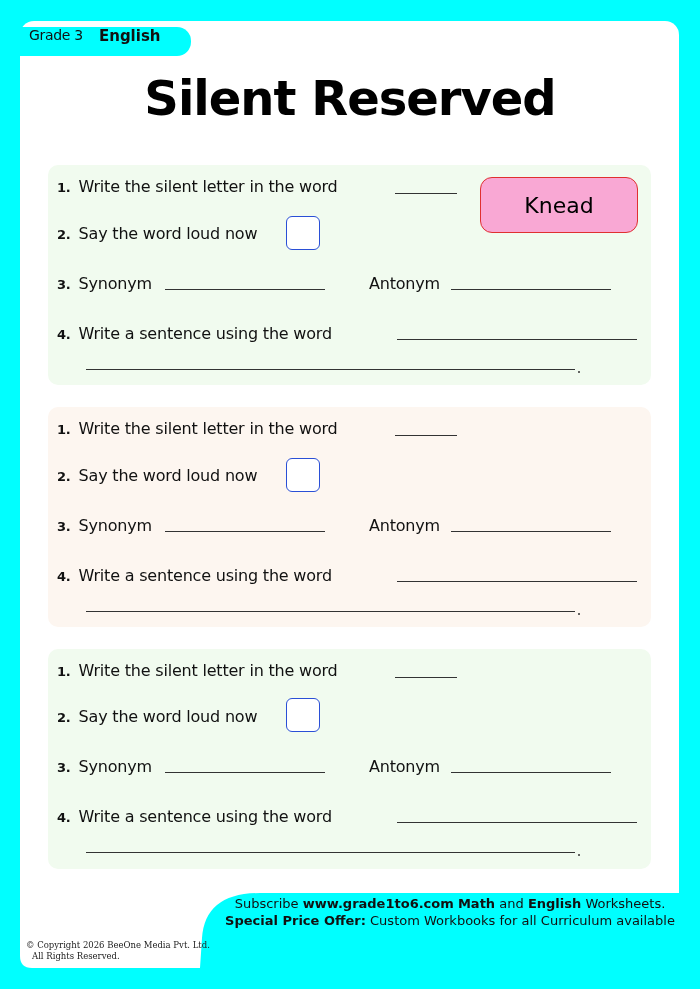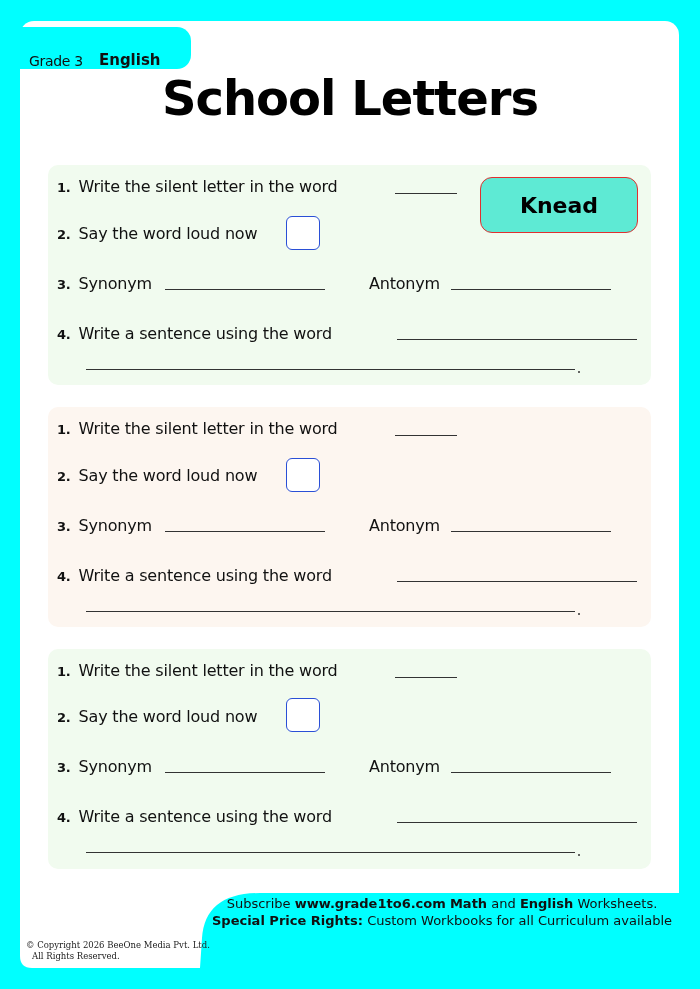--- a/index.html
+++ b/index.html
@@ -5,23 +5,23 @@
   html, body { margin: 0; padding: 0; }
   body {
     width: 700px; height: 989px; background: #00ffff; position: relative; overflow: hidden;
     font-family: "DejaVu Sans", sans-serif;
   }
   .page {
     position: absolute; left: 20px; top: 21px; width: 659px; height: 872px;
     background: #ffffff; border-radius: 14px 14px 0 0;
   }
   .grade-tab {
-    position: absolute; left: 20px; top: 27px; width: 171px; height: 42px;
+    position: absolute; left: 20px; top: 27px; width: 171px; height: 29px;
     background: #00ffff; border-radius: 0 14px 14px 0;
-    display: flex; align-items: flex-end;
+    display: flex; align-items: flex-start;
   }
   .grade-tab .grade { font-size: 14px; color: #111; margin-left: 9px; letter-spacing: -0.3px; }
   .grade-tab .subject { font-size: 15px; color: #111; font-weight: bold; margin-left: 16px; }
   .title {
     position: absolute; left: 0; width: 700px; top: 70px; text-align: center;
     font-family: "DejaVu Sans", sans-serif; font-weight: bold; font-size: 48px; letter-spacing: -1px;
     color: #000;
   }
   .panel {
     position: absolute; left: 48px; width: 603px; height: 220px; border-radius: 10px;
@@ -33,46 +33,46 @@
     white-space: nowrap; letter-spacing: -0.2px;
   }
   .q .num { font-size: 13px; font-weight: bold; margin-right: 8px; }
   .line { position: absolute; height: 0; border-top: 1.5px solid #333; }
   .checkbox {
     position: absolute; width: 34px; height: 34px; border: 1.5px solid #2a4fd6;
     border-radius: 6px; background: #fff; box-sizing: border-box;
   }
   .word-box {
     position: absolute; width: 158px; height: 56px; border: 1.5px solid #e03030;
-    border-radius: 12px; background: #5eead4; box-sizing: border-box;
+    border-radius: 12px; background: #f9a8d4; box-sizing: border-box;
     display: flex; align-items: center; justify-content: center;
-    font-family: "DejaVu Sans", sans-serif; font-weight: bold; font-size: 22px; color: #000;
+    font-family: "DejaVu Sans", sans-serif; font-weight: normal; font-size: 22px; color: #000;
   }
   .dot { position: absolute; width: 2px; height: 2px; background: #333; border-radius: 1px; }
   .copyright {
     position: absolute; left: 26px; top: 940px; font-family: "DejaVu Serif", serif;
     font-size: 8.5px; color: #222; line-height: 11px;
   }
   .footer-text {
-    position: absolute; left: 192px; width: 500px; top: 895px; text-align: center;
+    position: absolute; left: 200px; width: 500px; top: 895px; text-align: center;
     font-family: "DejaVu Sans", sans-serif; font-size: 13px; color: #111; line-height: 17px;
   }
   .footer-text b { font-weight: bold; }
 </style>
 </head>
 <body>
 
 <div class="page"></div>
 
 <div class="grade-tab">
   <span class="grade">Grade 3</span>
   <span class="subject">English</span>
 </div>
 
-<div class="title">School Letters</div>
+<div class="title">Silent Reserved</div>
 
 <div class="panel green" style="top:165px;">
   <div class="q" style="left:9px; top:12px;"><span class="num">1.</span><span>Write the silent letter in the word</span></div>
   <div class="line" style="left:347px; top:28px; width:62px;"></div>
   <div class="word-box" style="left:432px; top:12px;">Knead</div>
   <div class="q" style="left:9px; top:59px;"><span class="num">2.</span><span>Say the word loud now</span></div>
   <div class="checkbox" style="left:238px; top:51px;"></div>
   <div class="q" style="left:9px; top:109px;"><span class="num">3.</span><span>Synonym</span></div>
   <div class="line" style="left:117px; top:124px; width:160px;"></div>
   <div class="q" style="left:321px; top:109px;">Antonym</div>
@@ -125,16 +125,16 @@
 <div class="footer-text">
   <div>
     <span>Subscribe</span>
     <b>www.grade1to6.com</b>
     <b>Math</b>
     <span>and</span>
     <b>English</b>
     <span>Worksheets.</span>
   </div>
   <div>
-    <b>Special Price Rights:</b>
+    <b>Special Price Offer:</b>
     <span>Custom Workbooks for all Curriculum available</span>
   </div>
 </div>
 
 </body></html>

